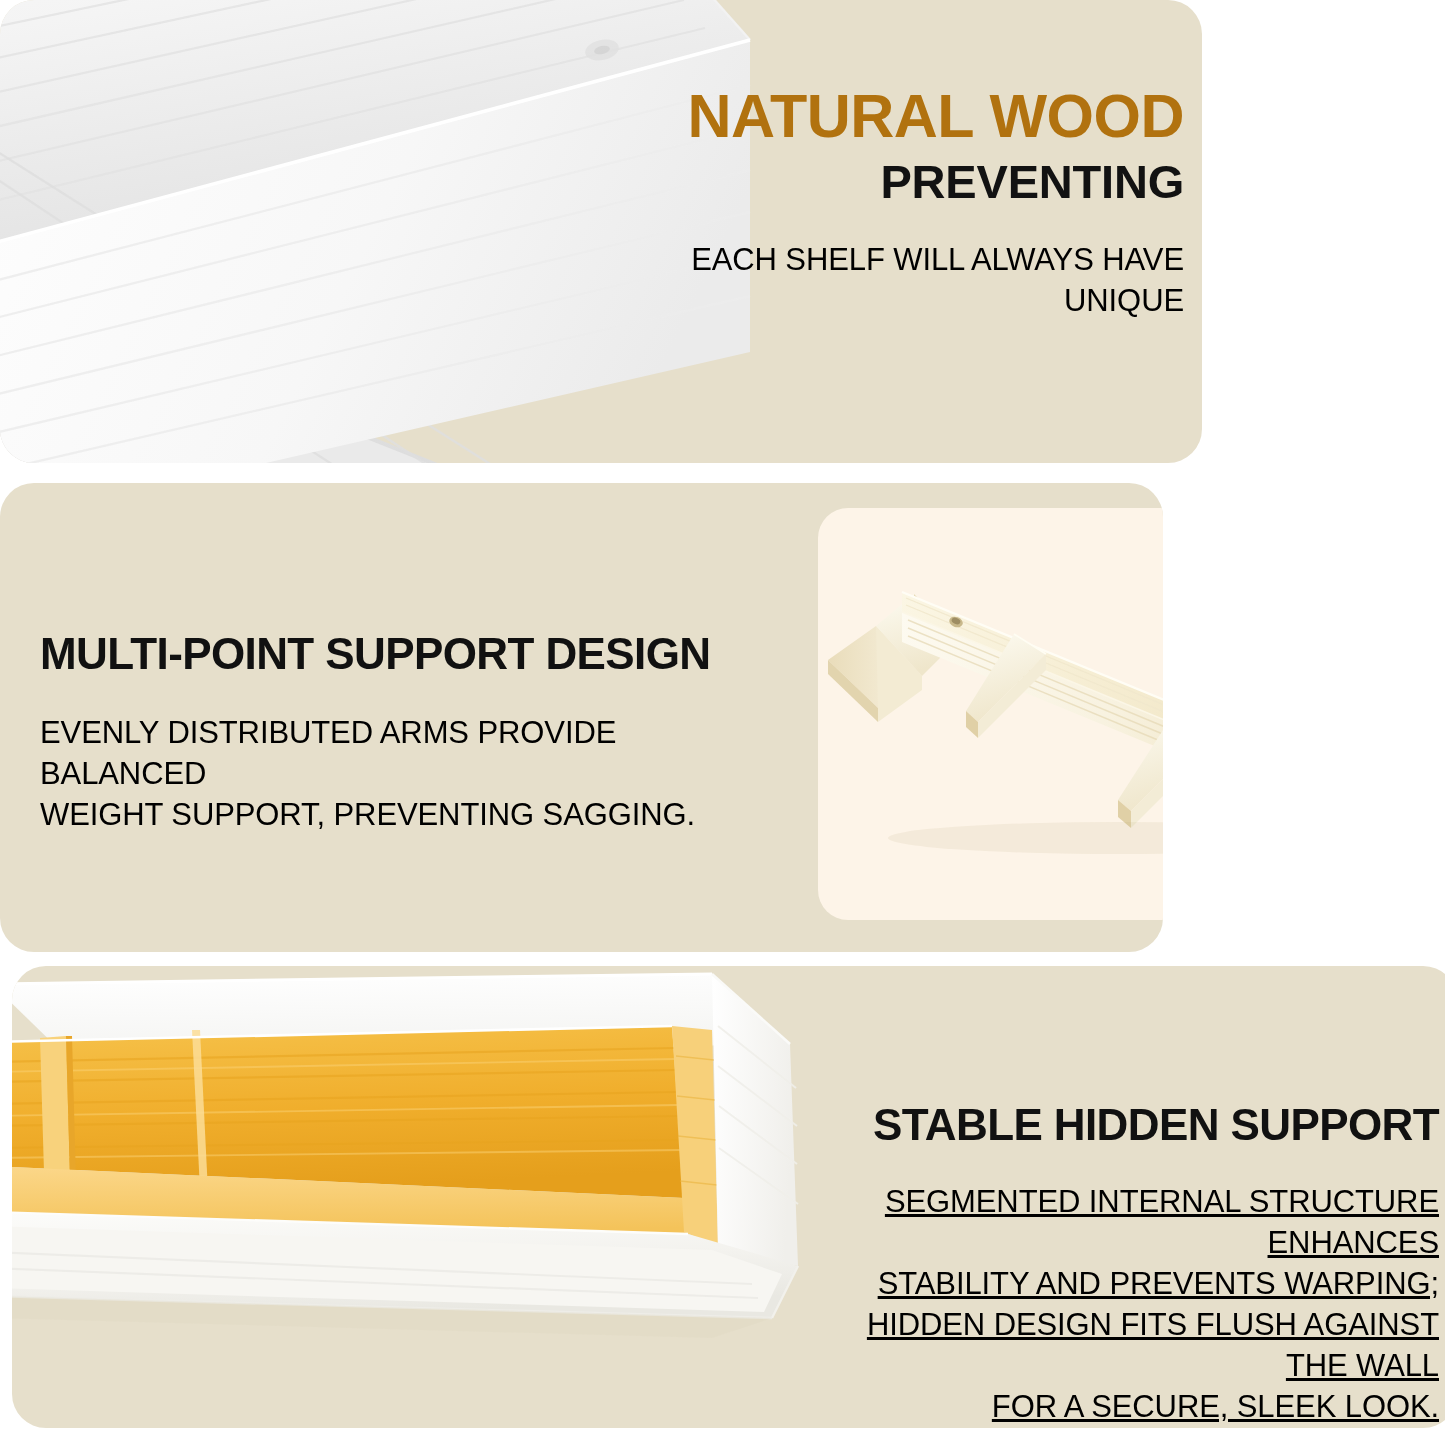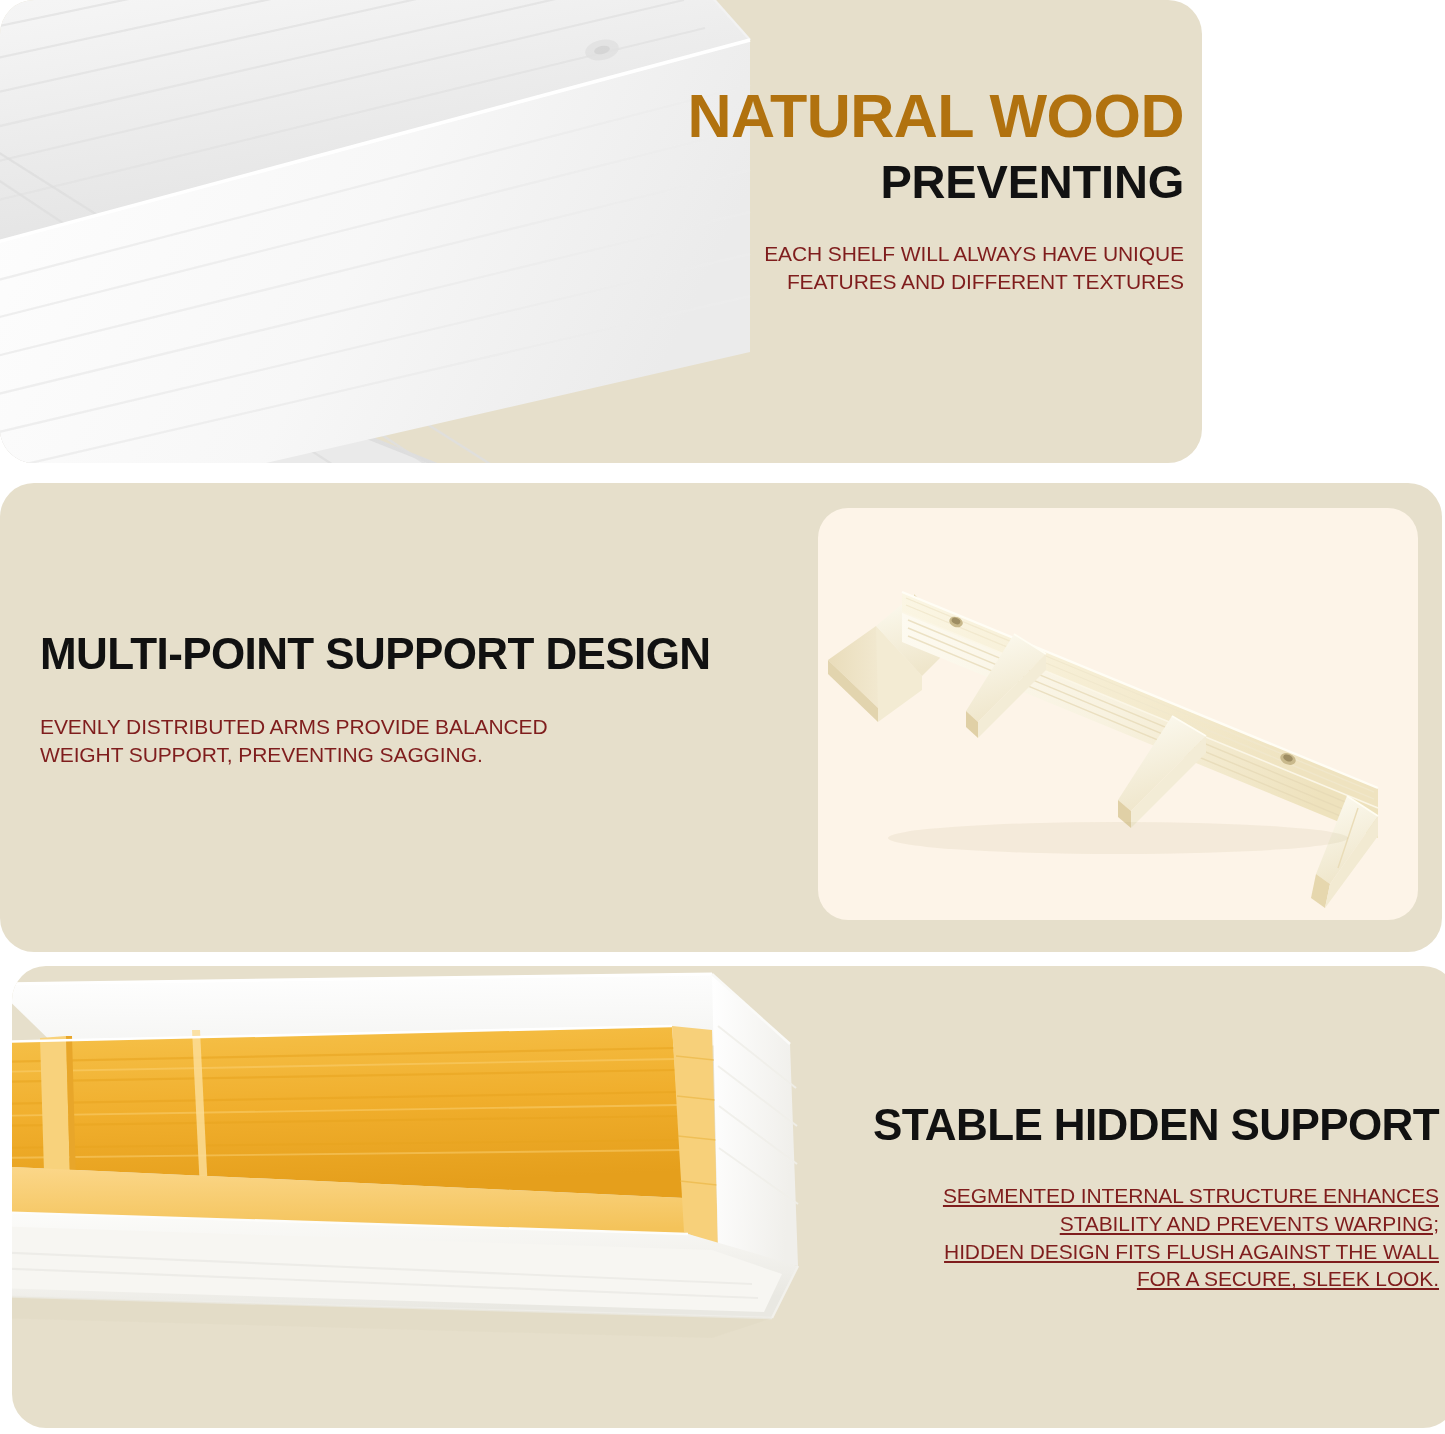--- a/index.html
+++ b/index.html
@@ -68,30 +68,30 @@
   .headline-black {
     font-size: 47px;
     font-weight: 700;
     letter-spacing: -0.2px;
     line-height: 1.05;
     color: #121212;
     margin: 10px 0 0 0;
     white-space: nowrap;
   }
   .body-copy {
-    font-size: 21px;
+    font-size: 31px;
     font-weight: 400;
     line-height: 1.32;
-    color: #7f1d1d;
+    color: #000000;
     margin: 34px 0 0 0;
     letter-spacing: -0.1px;
   }
 
   
-  #panel-support { left: 0; top: 483px; width: 1442px; height: 469px; }
+  #panel-support { left: 0; top: 483px; width: 1163px; height: 469px; }
 
   .support-copy {
     position: absolute;
     left: 40px;
     top: 148px;
     width: 740px;
     text-align: left;
   }
   .heading-black {
     font-size: 44px;
@@ -212,21 +212,20 @@
           <path d="M 180 420 L 180 700" stroke="#f0f0f0" stroke-width="3" fill="none"></path>
         </svg>
       </div>
     </div>
 
     <div class="hero-copy">
       <h1 class="headline-brown">NATURAL WOOD</h1>
       <h2 class="headline-black">PREVENTING</h2>
       <p class="body-copy">
         <span>EACH SHELF WILL ALWAYS HAVE UNIQUE</span><br>
-        <span>FEATURES AND DIFFERENT TEXTURES</span>
       </p>
     </div>
   </section>
 
   <section class="panel" id="panel-support">
 
     <div class="support-copy">
       <h2 class="heading-black">MULTI-POINT SUPPORT DESIGN</h2>
       <p class="body-copy">
         <span>EVENLY DISTRIBUTED ARMS PROVIDE BALANCED</span><br>

